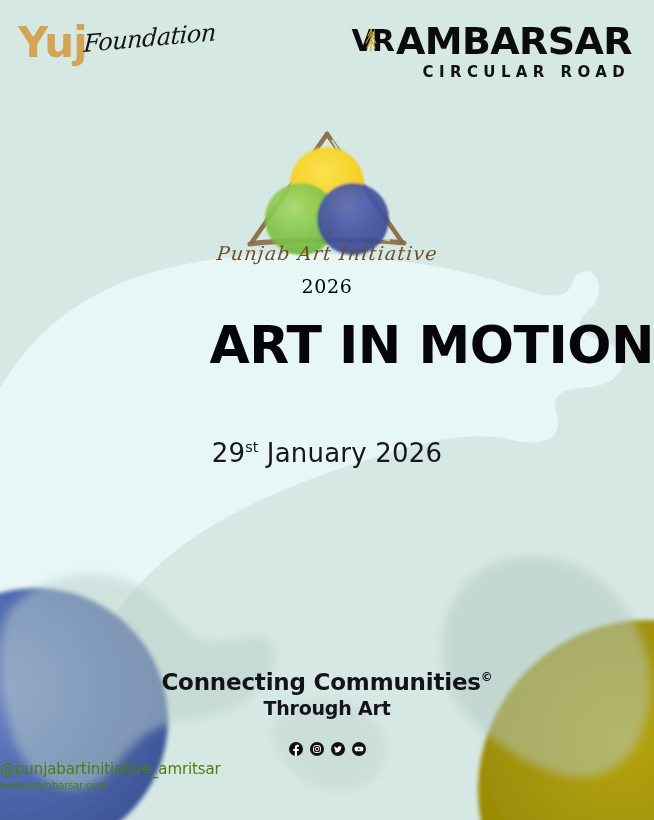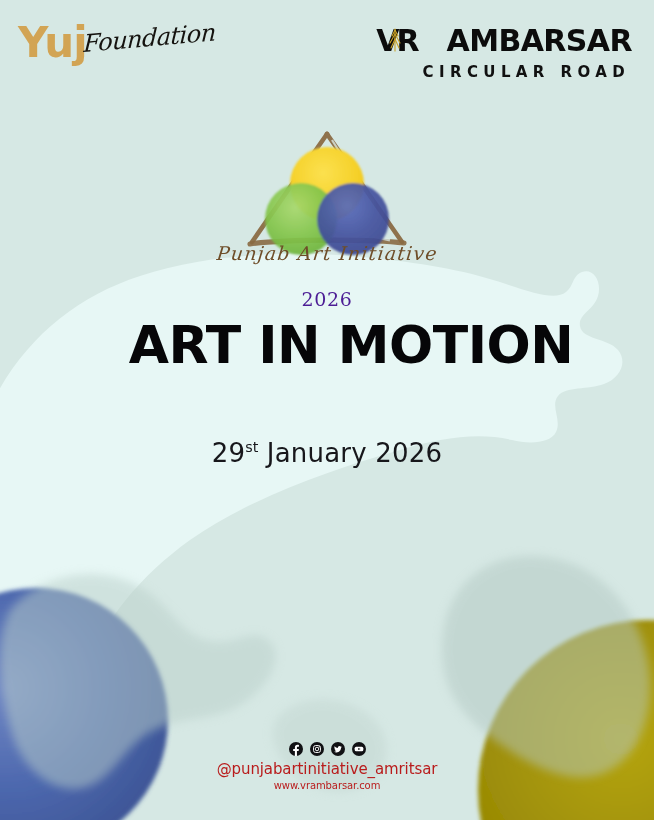--- a/index.html
+++ b/index.html
@@ -65,46 +65,46 @@
   #vr-logo {
     position: absolute;
     right: 22px;
     top: 26px;
     text-align: right;
   }
   #vr-row {
     display: flex;
     align-items: center;
     justify-content: flex-end;
-    gap: 16px;
+    gap: 4px;
   }
   #vr-mono {
     position: relative;
     font-family: "DejaVu Sans", sans-serif;
     font-weight: bold;
     font-size: 30px;
     line-height: 30px;
     letter-spacing: -3px;
     color: #0c0c0c;
   }
   #vr-mono .ornament {
     position: absolute;
     left: 12px;
     top: 1px;
     width: 14px;
     height: 26px;
   }
   #vr-name {
     font-family: "DejaVu Sans", sans-serif;
     font-weight: bold;
-    font-size: 30px;
+    font-size: 38px;
     line-height: 30px;
     letter-spacing: -0.6px;
     color: #0c0c0c;
-    margin-left: 14px;
+    margin-left: 0;
   }
   #vr-sub {
     font-family: "DejaVu Sans", sans-serif;
     font-weight: bold;
     font-size: 15px;
     line-height: 14px;
     letter-spacing: 5.4px;
     color: #111111;
     margin-top: 9px;
     margin-right: 2px;
@@ -125,35 +125,35 @@
     margin-top: -26px;
     font-family: "DejaVu Serif", serif;
     font-style: italic;
     font-size: 19px;
     line-height: 22px;
     color: #6e4d28;
     letter-spacing: 1.2px;
     transform: skewX(-6deg);
   }
   #emblem-year {
-    margin-top: 25px;
+    margin-top: 12px;
     font-family: "DejaVu Serif", serif;
     font-size: 19px;
     line-height: 20px;
-    color: #4c1d95;
+    color: #000000;
     letter-spacing: 0.6px;
   }
 
   
   #headline {
     position: absolute;
     left: 0;
     right: 0;
     top: 316px;
-    text-align: center;
+    text-align: right;
     font-family: "DejaVu Sans", sans-serif;
     font-weight: bold;
     font-size: 52px;
     line-height: 58px;
     letter-spacing: -0.5px;
     color: #060608;
     margin-left: 48px;
   }
   #eventdate {
     position: absolute;
@@ -213,23 +213,22 @@
   .social-icon {
     width: 14px;
     height: 14px;
     display: block;
   }
   #footer {
     position: absolute;
     left: 0;
     right: 0;
     top: 760px;
-    text-align: center;
-    font-family: "DejaVu Sans", sans-serif;
-    color: #b91c1c;
+    font-family: "DejaVu Sans", sans-serif;
+    color: #4d7c0f;
   }
   #handle {
     font-size: 15px;
     line-height: 18px;
     letter-spacing: -0.1px;
   }
   #website {
     font-size: 10px;
     line-height: 16px;
     letter-spacing: -0.1px;
@@ -371,20 +370,24 @@
     <div id="emblem-script">Punjab Art Initiative</div>
     <div id="emblem-year">2026</div>
   </div>
 
   <div id="headline">ART IN MOTION</div>
 
   <div id="eventdate">
     <span>29</span><sup>st</sup><span> January 2026</span>
   </div>
 
+  <div id="tagline">
+    <div id="tagline-1"><span>Connecting Communities</span><sup>©</sup></div>
+    <div id="tagline-2">Through Art</div>
+  </div>
 
   <div id="social">
     <svg class="social-icon" viewBox="0 0 24 24">
       <circle cx="12" cy="12" r="12" fill="#111114"></circle>
       <path fill="#ffffff" d="M13.6 24v-8.7h2.9l.44-3.4h-3.34V9.74c0-.98.27-1.65 1.68-1.65h1.79V5.05
         c-.31-.04-1.38-.13-2.62-.13-2.59 0-4.37 1.58-4.37 4.49v2.49H7.17v3.4h2.91V24z"></path>
     </svg>
     <svg class="social-icon" viewBox="0 0 24 24">
       <circle cx="12" cy="12" r="12" fill="#111114"></circle>
       <rect x="6" y="6" width="12" height="12" rx="3.7" ry="3.7" fill="none" stroke="#ffffff" stroke-width="1.6"></rect>

